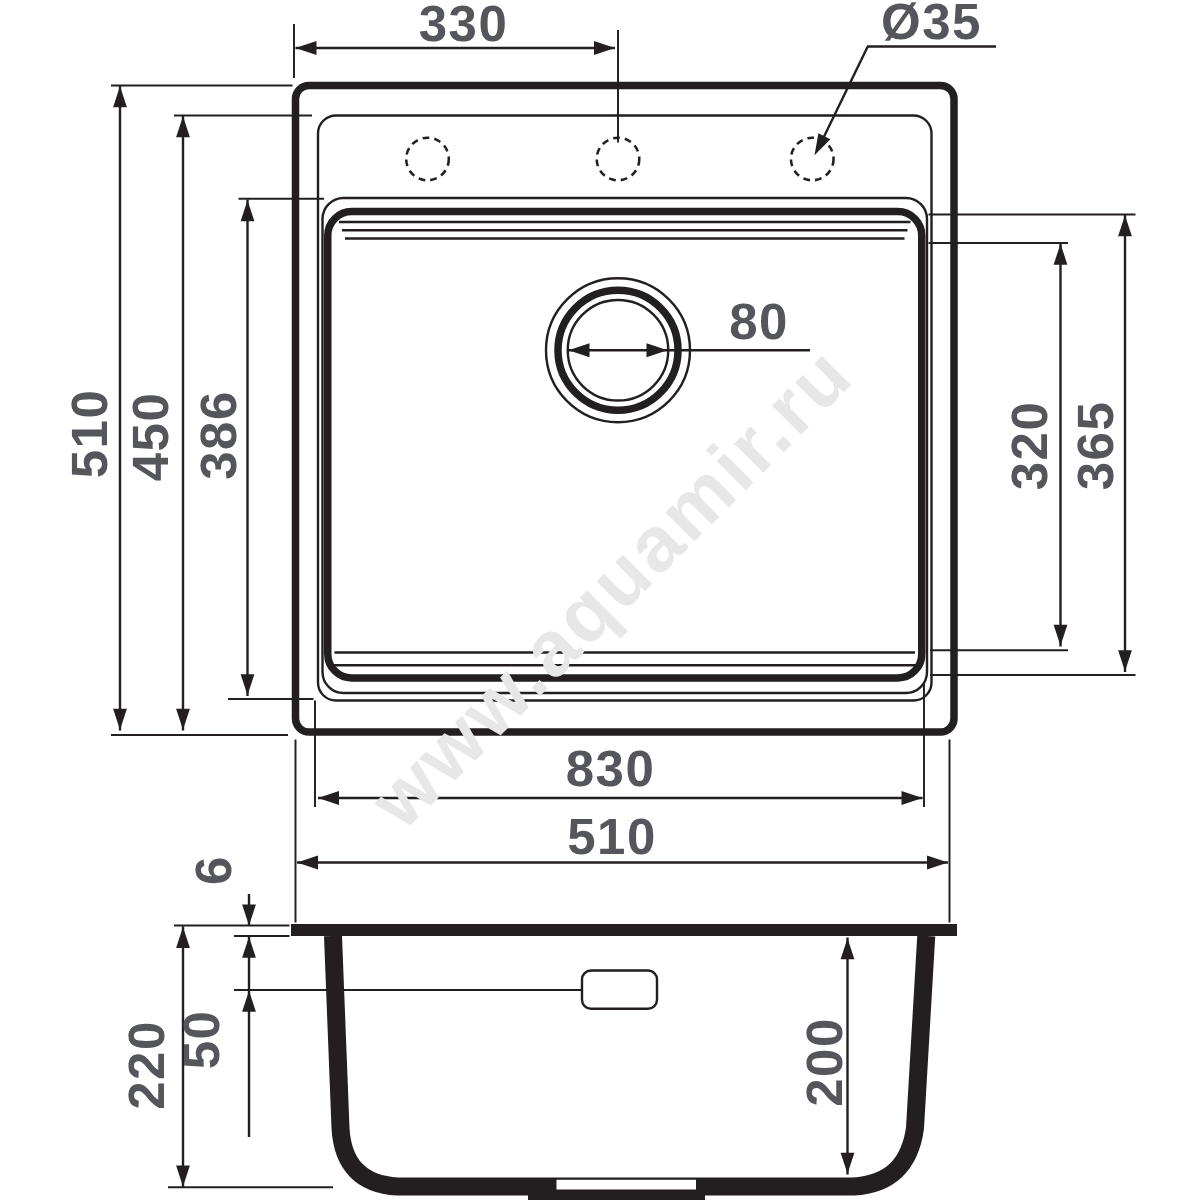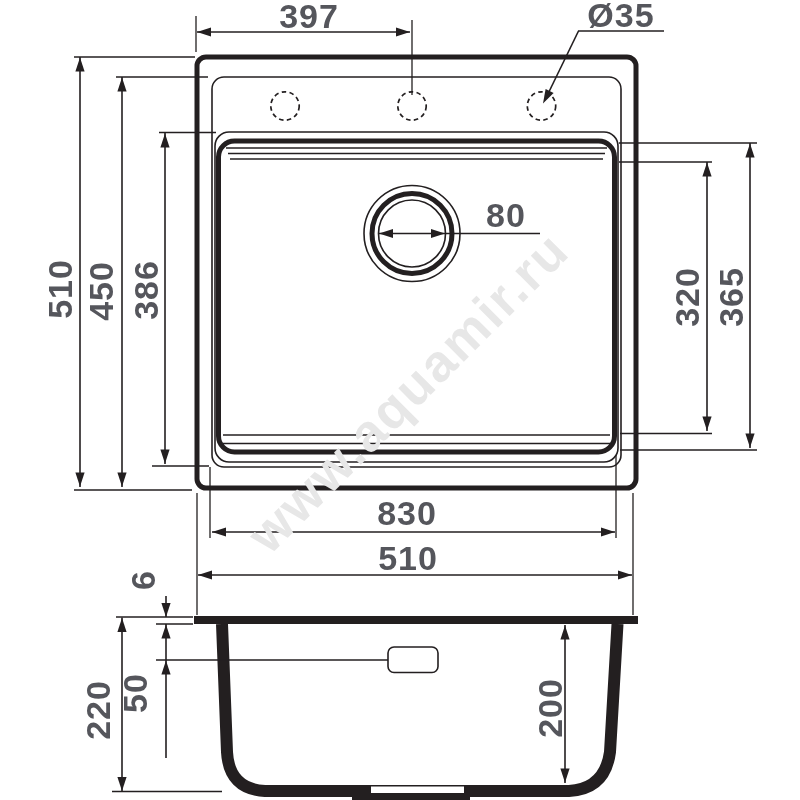--- a/index.html
+++ b/index.html
@@ -140,21 +140,21 @@
       <polygon class="arr" points="122,791 117.4,777 126.6,777"></polygon>
 
       <path class="thin" d="M565,625 V783"></path>
       <polygon class="arr" points="565,625.5 560.4,639.5 569.6,639.5"></polygon>
       <polygon class="arr" points="565,782.5 560.4,768.5 569.6,768.5"></polygon>
     </g>
   </svg>
 
   <div class="watermark">www.aquamir.ru</div>
 
-  <div class="dim" style="left:309px;top:16px">397</div>
+  <div class="dim" style="left:309px;top:16px">330</div>
   <div class="dim" style="left:621px;top:15px">Ø35</div>
   <div class="dim" style="left:506px;top:215px">80</div>
   <div class="dim" style="left:407px;top:513px">830</div>
   <div class="dim" style="left:408px;top:558px">510</div>
   <div class="dim rot" style="left:60px;top:289px">510</div>
   <div class="dim rot" style="left:101px;top:291px">450</div>
   <div class="dim rot" style="left:146px;top:290px">386</div>
   <div class="dim rot" style="left:687px;top:297px">320</div>
   <div class="dim rot" style="left:731px;top:297px">365</div>
 

